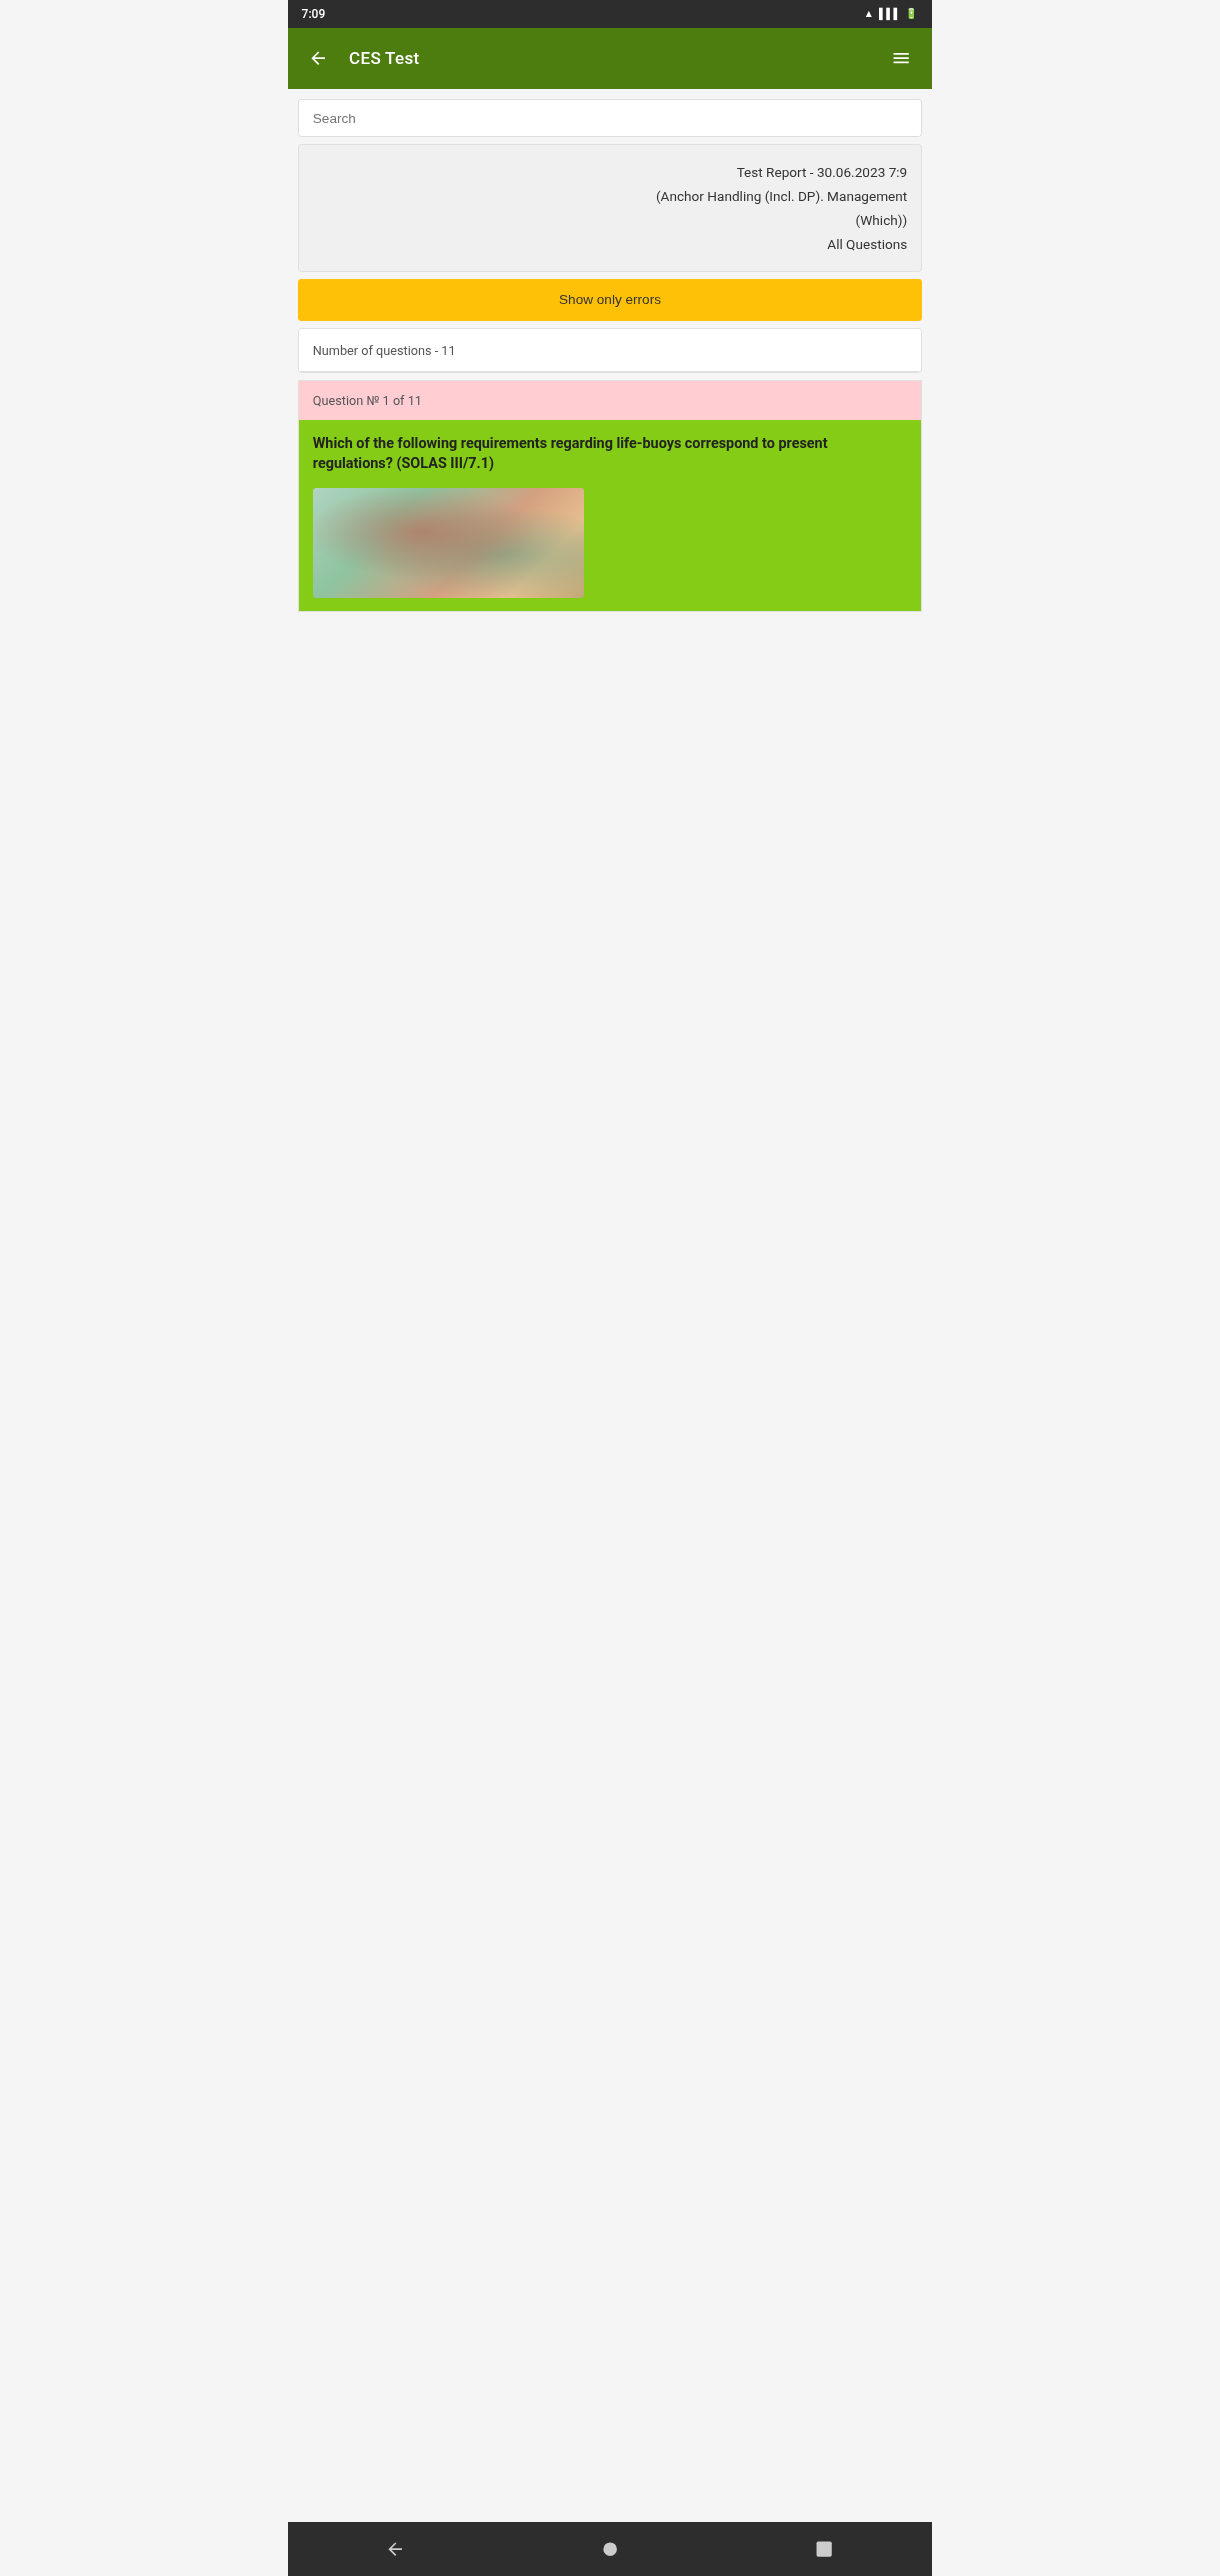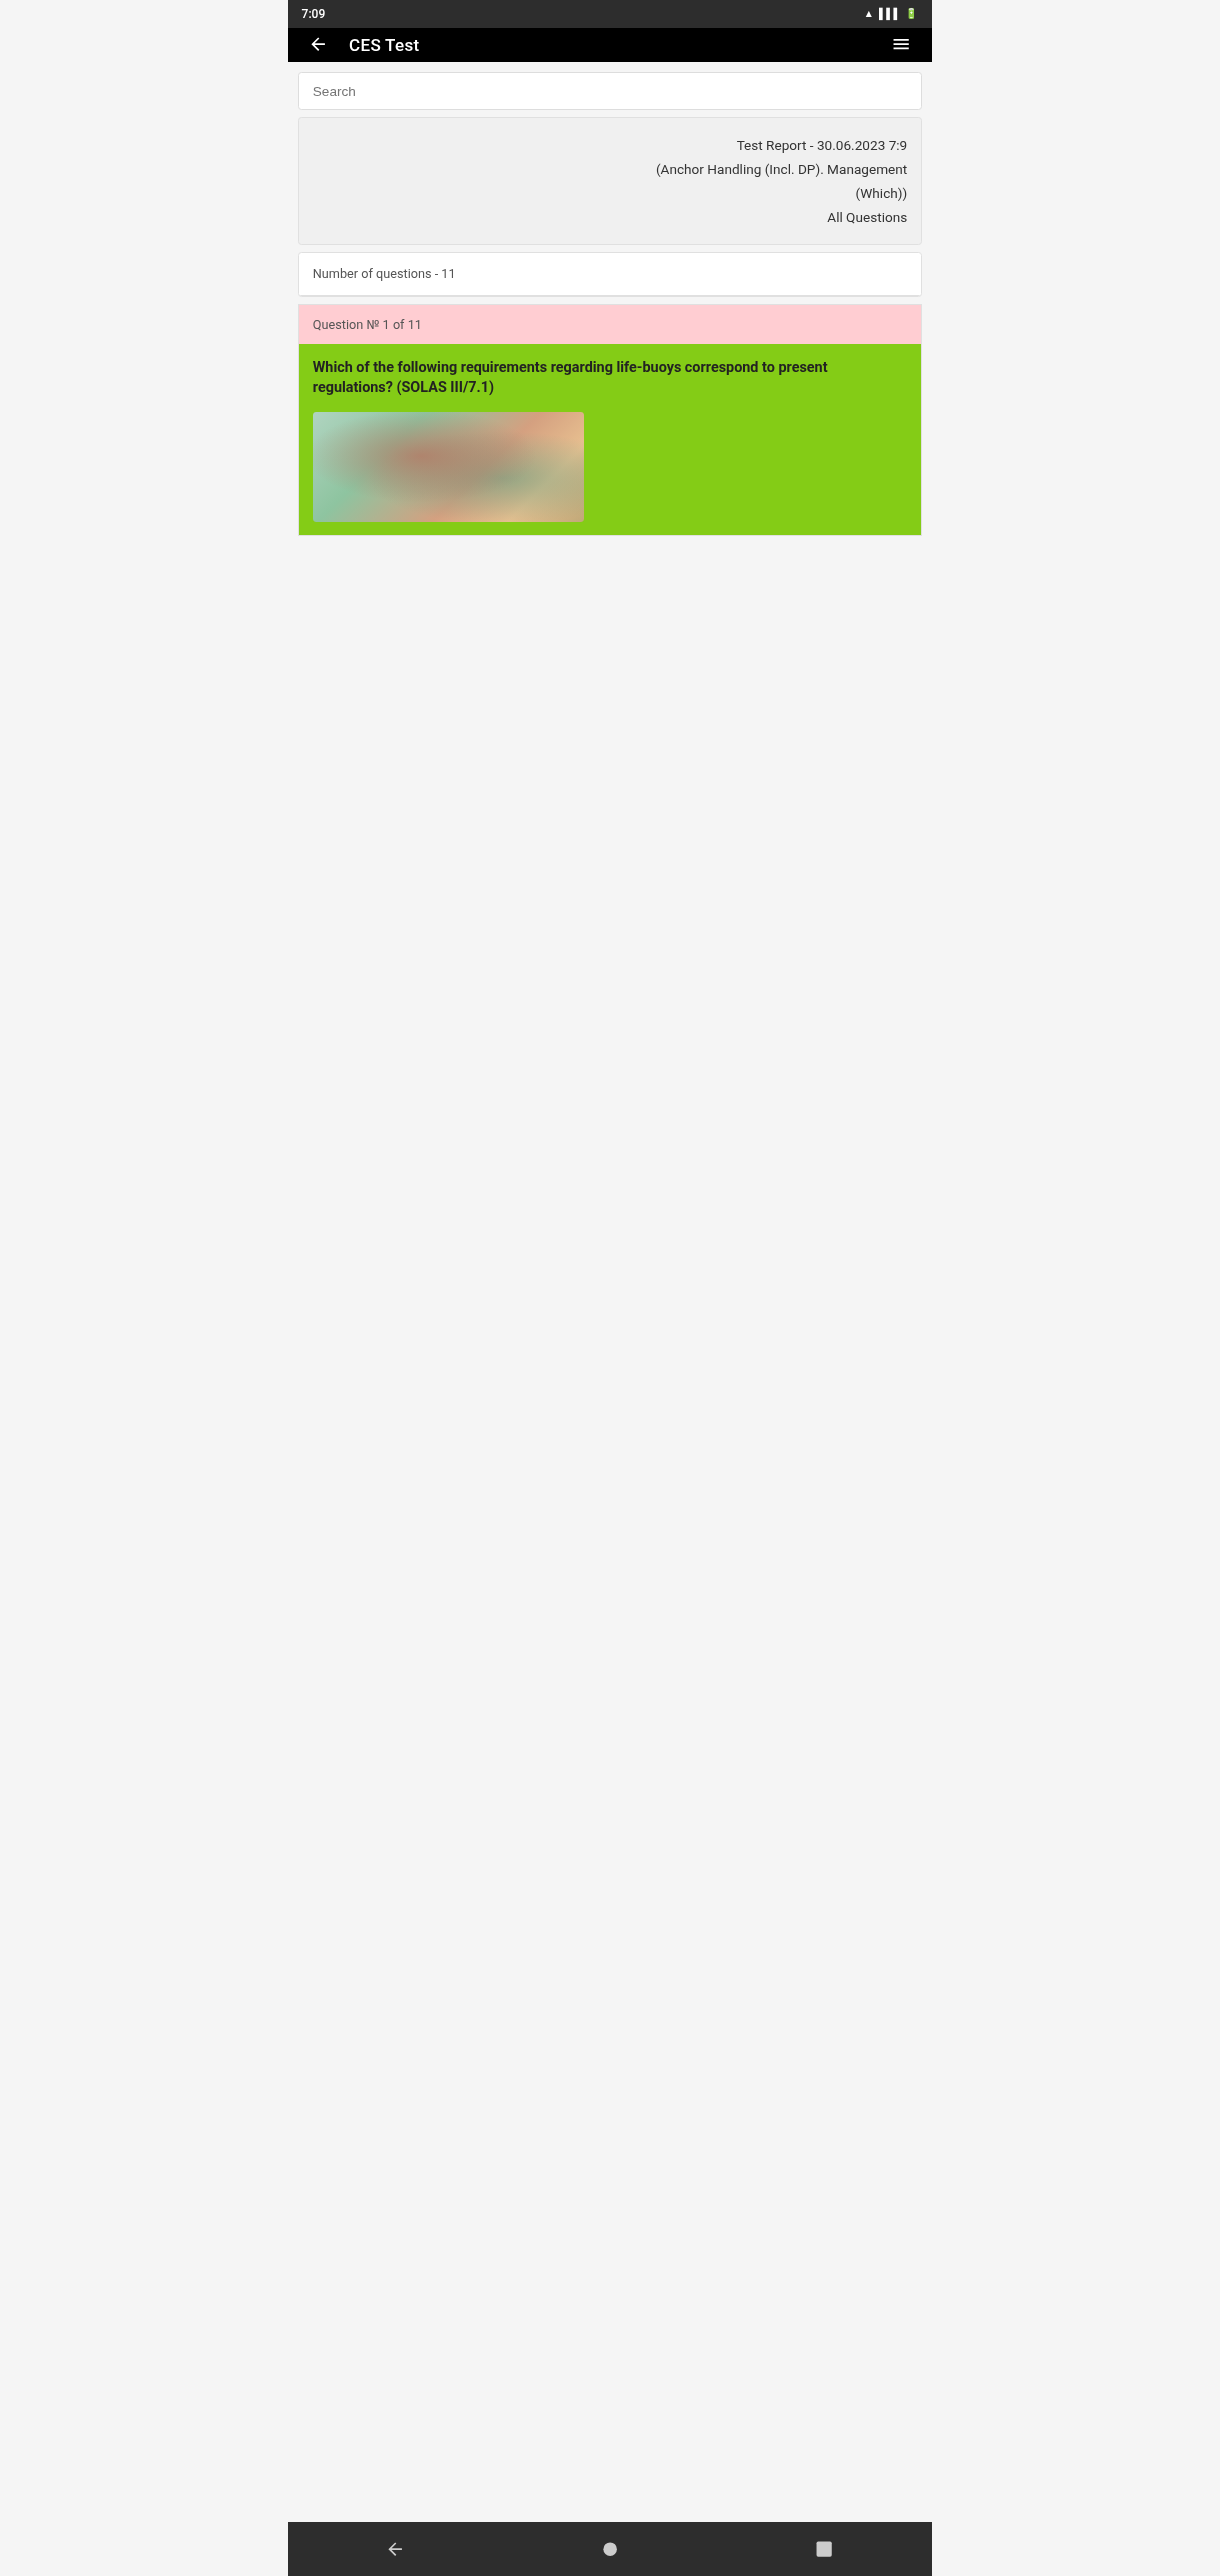--- a/index.html
+++ b/index.html
@@ -35,26 +35,26 @@
       align-items: center;
       gap: 5.1px;
     }
 
     .status-icon {
       font-size: 10.2px;
     }
 
     
     .app-bar {
-      background-color: #000000;
+      background-color: #4d7c0f;
       color: white;
       display: flex;
       align-items: center;
       padding: 0 13.6px;
-      height: 34px;
+      height: 61px;
       gap: 13.6px;
     }
 
     .app-bar-title {
       flex: 1;
       font-size: 17px;
       font-weight: 500;
       letter-spacing: 0.3px;
     }
 
@@ -288,20 +288,21 @@
     <input class="search-input" type="text" placeholder="Search" style="">
   </div>
 
   <div class="report-card">
     <div class="report-title">Test Report - 30.06.2023 7:9</div>
     <div class="report-title">(Anchor Handling (Incl. DP). Management</div>
     <div class="report-title">(Which))</div>
     <div class="report-subtitle">All Questions</div>
   </div>
 
+  <button class="show-errors-btn">Show only errors</button>
 
   <div class="questions-card">
     <div class="questions-header">Number of questions - 11</div>
   </div>
 
   <div class="question-card">
     <div class="question-header">Question № 1 of 11</div>
     <div class="question-body">
       <div class="question-text">Which of the following requirements regarding life-buoys correspond to present regulations? (SOLAS III/7.1)</div>
       <div class="question-image"></div>

